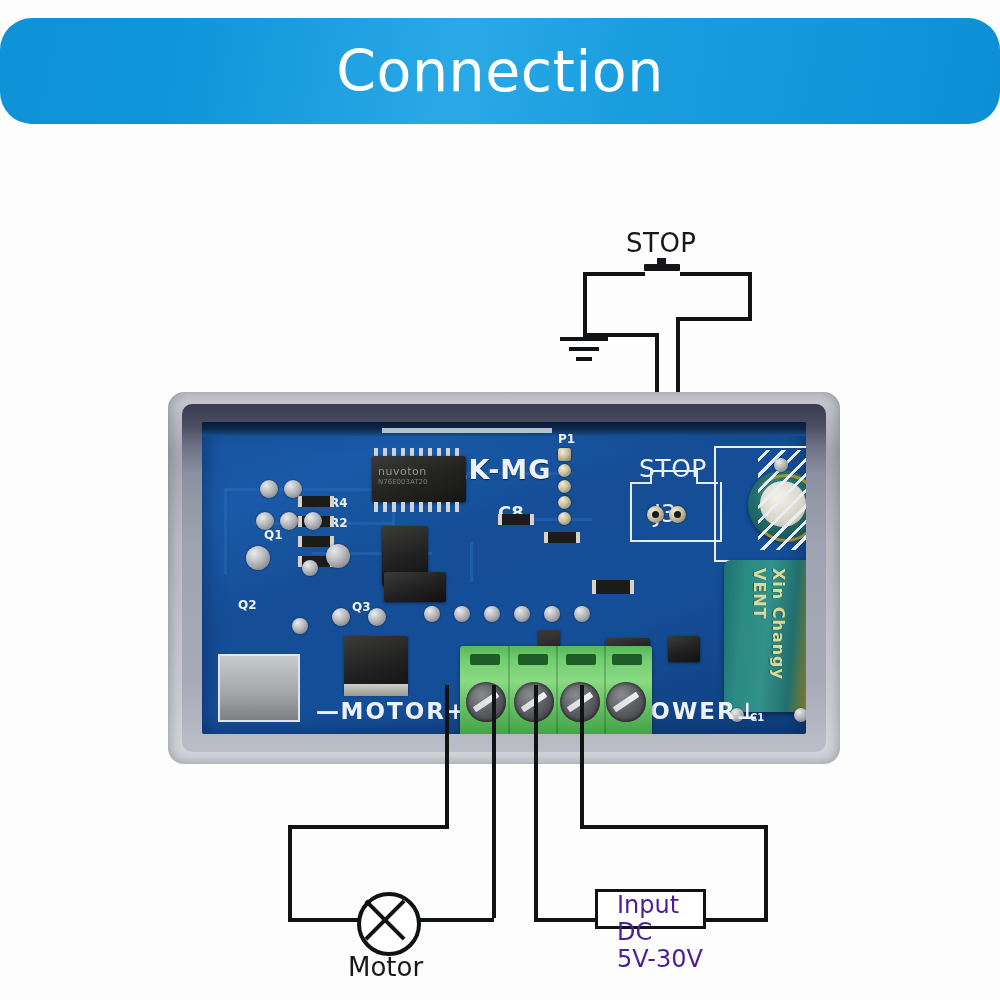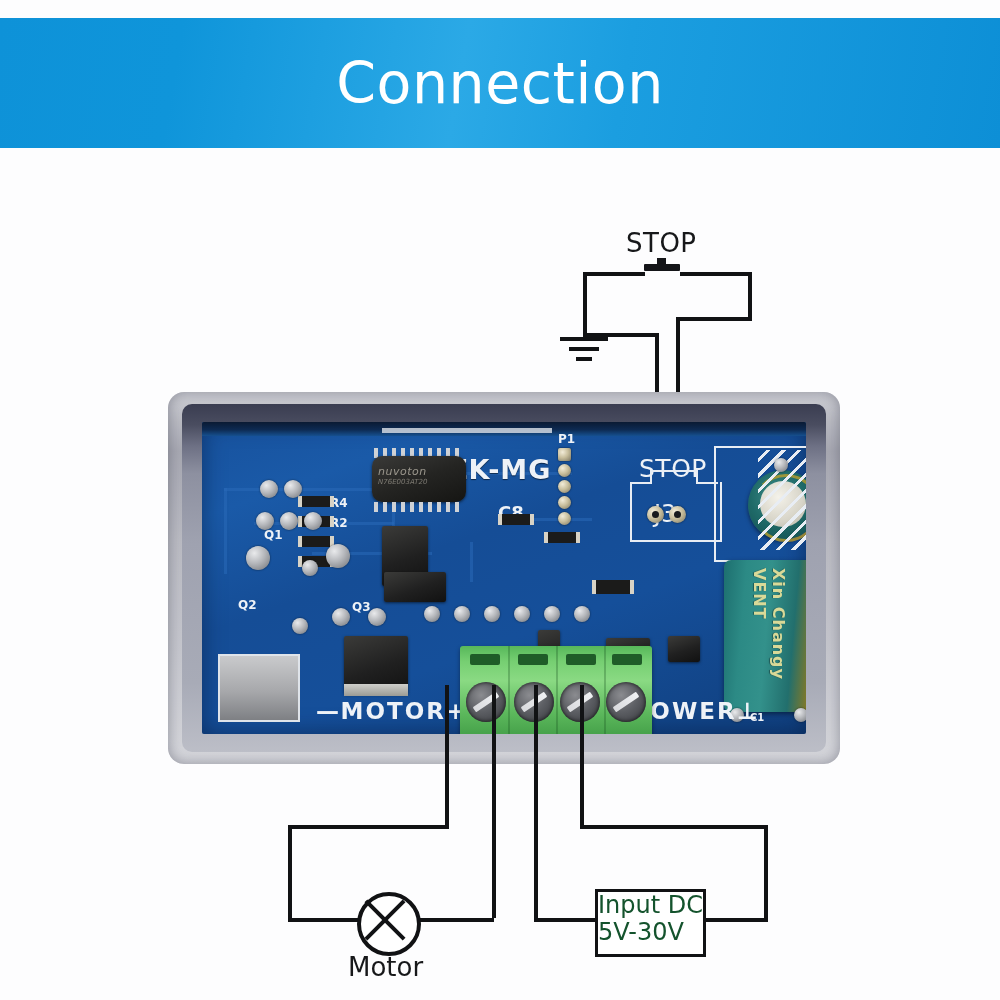--- a/index.html
+++ b/index.html
@@ -8,23 +8,23 @@
     width:1000px;height:1000px;
     background:#ffffff;
     font-family:"Liberation Sans","DejaVu Sans",sans-serif;
     overflow:hidden;
     position:relative;
   }
   #root{position:absolute;left:0;top:0;width:1000px;height:1000px;background:#fdfdfe;}
 
   
   .banner{
-    position:absolute;left:0;top:18px;width:1000px;height:130px;
+    position:absolute;left:0;top:18px;width:1000px;height:106px;
     background:linear-gradient(100deg,#0e92d8 0%,#0f95da 18%,#2ba9e6 46%,#1b9ee0 62%,#0d8fd6 100%);
-    display:flex;align-items:center;justify-content:center;
+    display:flex;align-items:center;justify-content:center;border-radius:32px;
   }
   .banner-title{
     color:#ffffff;font-size:57px;font-weight:400;letter-spacing:0.5px;
     font-family:"DejaVu Sans","Liberation Sans",sans-serif;
     line-height:1;
   }
 
   
   .desc{
     position:absolute;left:176px;top:219px;width:400px;
@@ -125,24 +125,23 @@
     writing-mode:vertical-rl;letter-spacing:1px;opacity:.92;
     font-family:"DejaVu Sans","Liberation Sans",sans-serif;
     text-shadow:0 1px 1px rgba(0,0,0,.4);
   }
   .relay-outline{position:absolute;left:512px;top:24px;width:112px;height:112px;border:2px solid #e8edf4;}
   .relay-hatch{position:absolute;left:556px;top:28px;width:64px;height:100px;
     background:repeating-linear-gradient(-45deg,transparent 0 8px,#e8edf4 8px 11px);}
 
   
   .ic{
-    position:absolute;left:170px;top:34px;width:94px;height:46px;border-radius:10px;
+    position:absolute;left:170px;top:34px;width:94px;height:46px;border-radius:2px;
     background:linear-gradient(160deg,#3a3a38 0%,#242422 50%,#151513 100%);
     box-shadow:0 1px 3px rgba(0,0,0,.6);
-    font-style:italic;
   }
   .ic-txt{position:absolute;left:6px;top:9px;color:#9a968c;font-size:11px;letter-spacing:.5px;
           font-family:"DejaVu Sans","Liberation Sans",sans-serif;}
   .ic-txt small{display:block;font-size:7px;letter-spacing:0;opacity:.75;}
   .ic-legs{position:absolute;height:10px;background:repeating-linear-gradient(90deg,#cfd2d6 0 4px,transparent 4px 9px);}
 
   
   .blk{position:absolute;background:linear-gradient(160deg,#3b3b39 0%,#202020 55%,#111 100%);
        border-radius:2px;box-shadow:0 1px 3px rgba(0,0,0,.55);}
   .blk-pad{position:absolute;background:linear-gradient(180deg,#cfcfcb 0%,#9b9b95 100%);}
@@ -186,23 +185,23 @@
     border:4px solid #111214;background:#fff;
   }
   .motor-x1,.motor-x2{position:absolute;left:-3px;top:22px;width:54px;height:4px;background:#111214;}
   .motor-x1{transform:rotate(45deg);}
   .motor-x2{transform:rotate(-45deg);}
   .motor-label{
     position:absolute;left:348px;top:952px;font-size:26px;color:#17181a;
     font-family:"DejaVu Sans","Liberation Sans",sans-serif;
   }
   .dcbox{
-    position:absolute;left:595px;top:889px;width:111px;height:68px;
+    position:absolute;left:595px;top:889px;width:111px;height:40px;
     border:3px solid #111214;background:#ffffff;
-    font-size:24px;line-height:27px;color:#14532d;padding-left:0;box-sizing:border-box;
+    font-size:24px;line-height:27px;color:#4c1d95;padding-left:19px;box-sizing:border-box;
     font-family:"DejaVu Sans","Liberation Sans",sans-serif;
   }
 </style>
 </head>
 <body>
 
 <div id="root">
 
   <div class="banner">
     <div class="banner-title">Connection</div>

